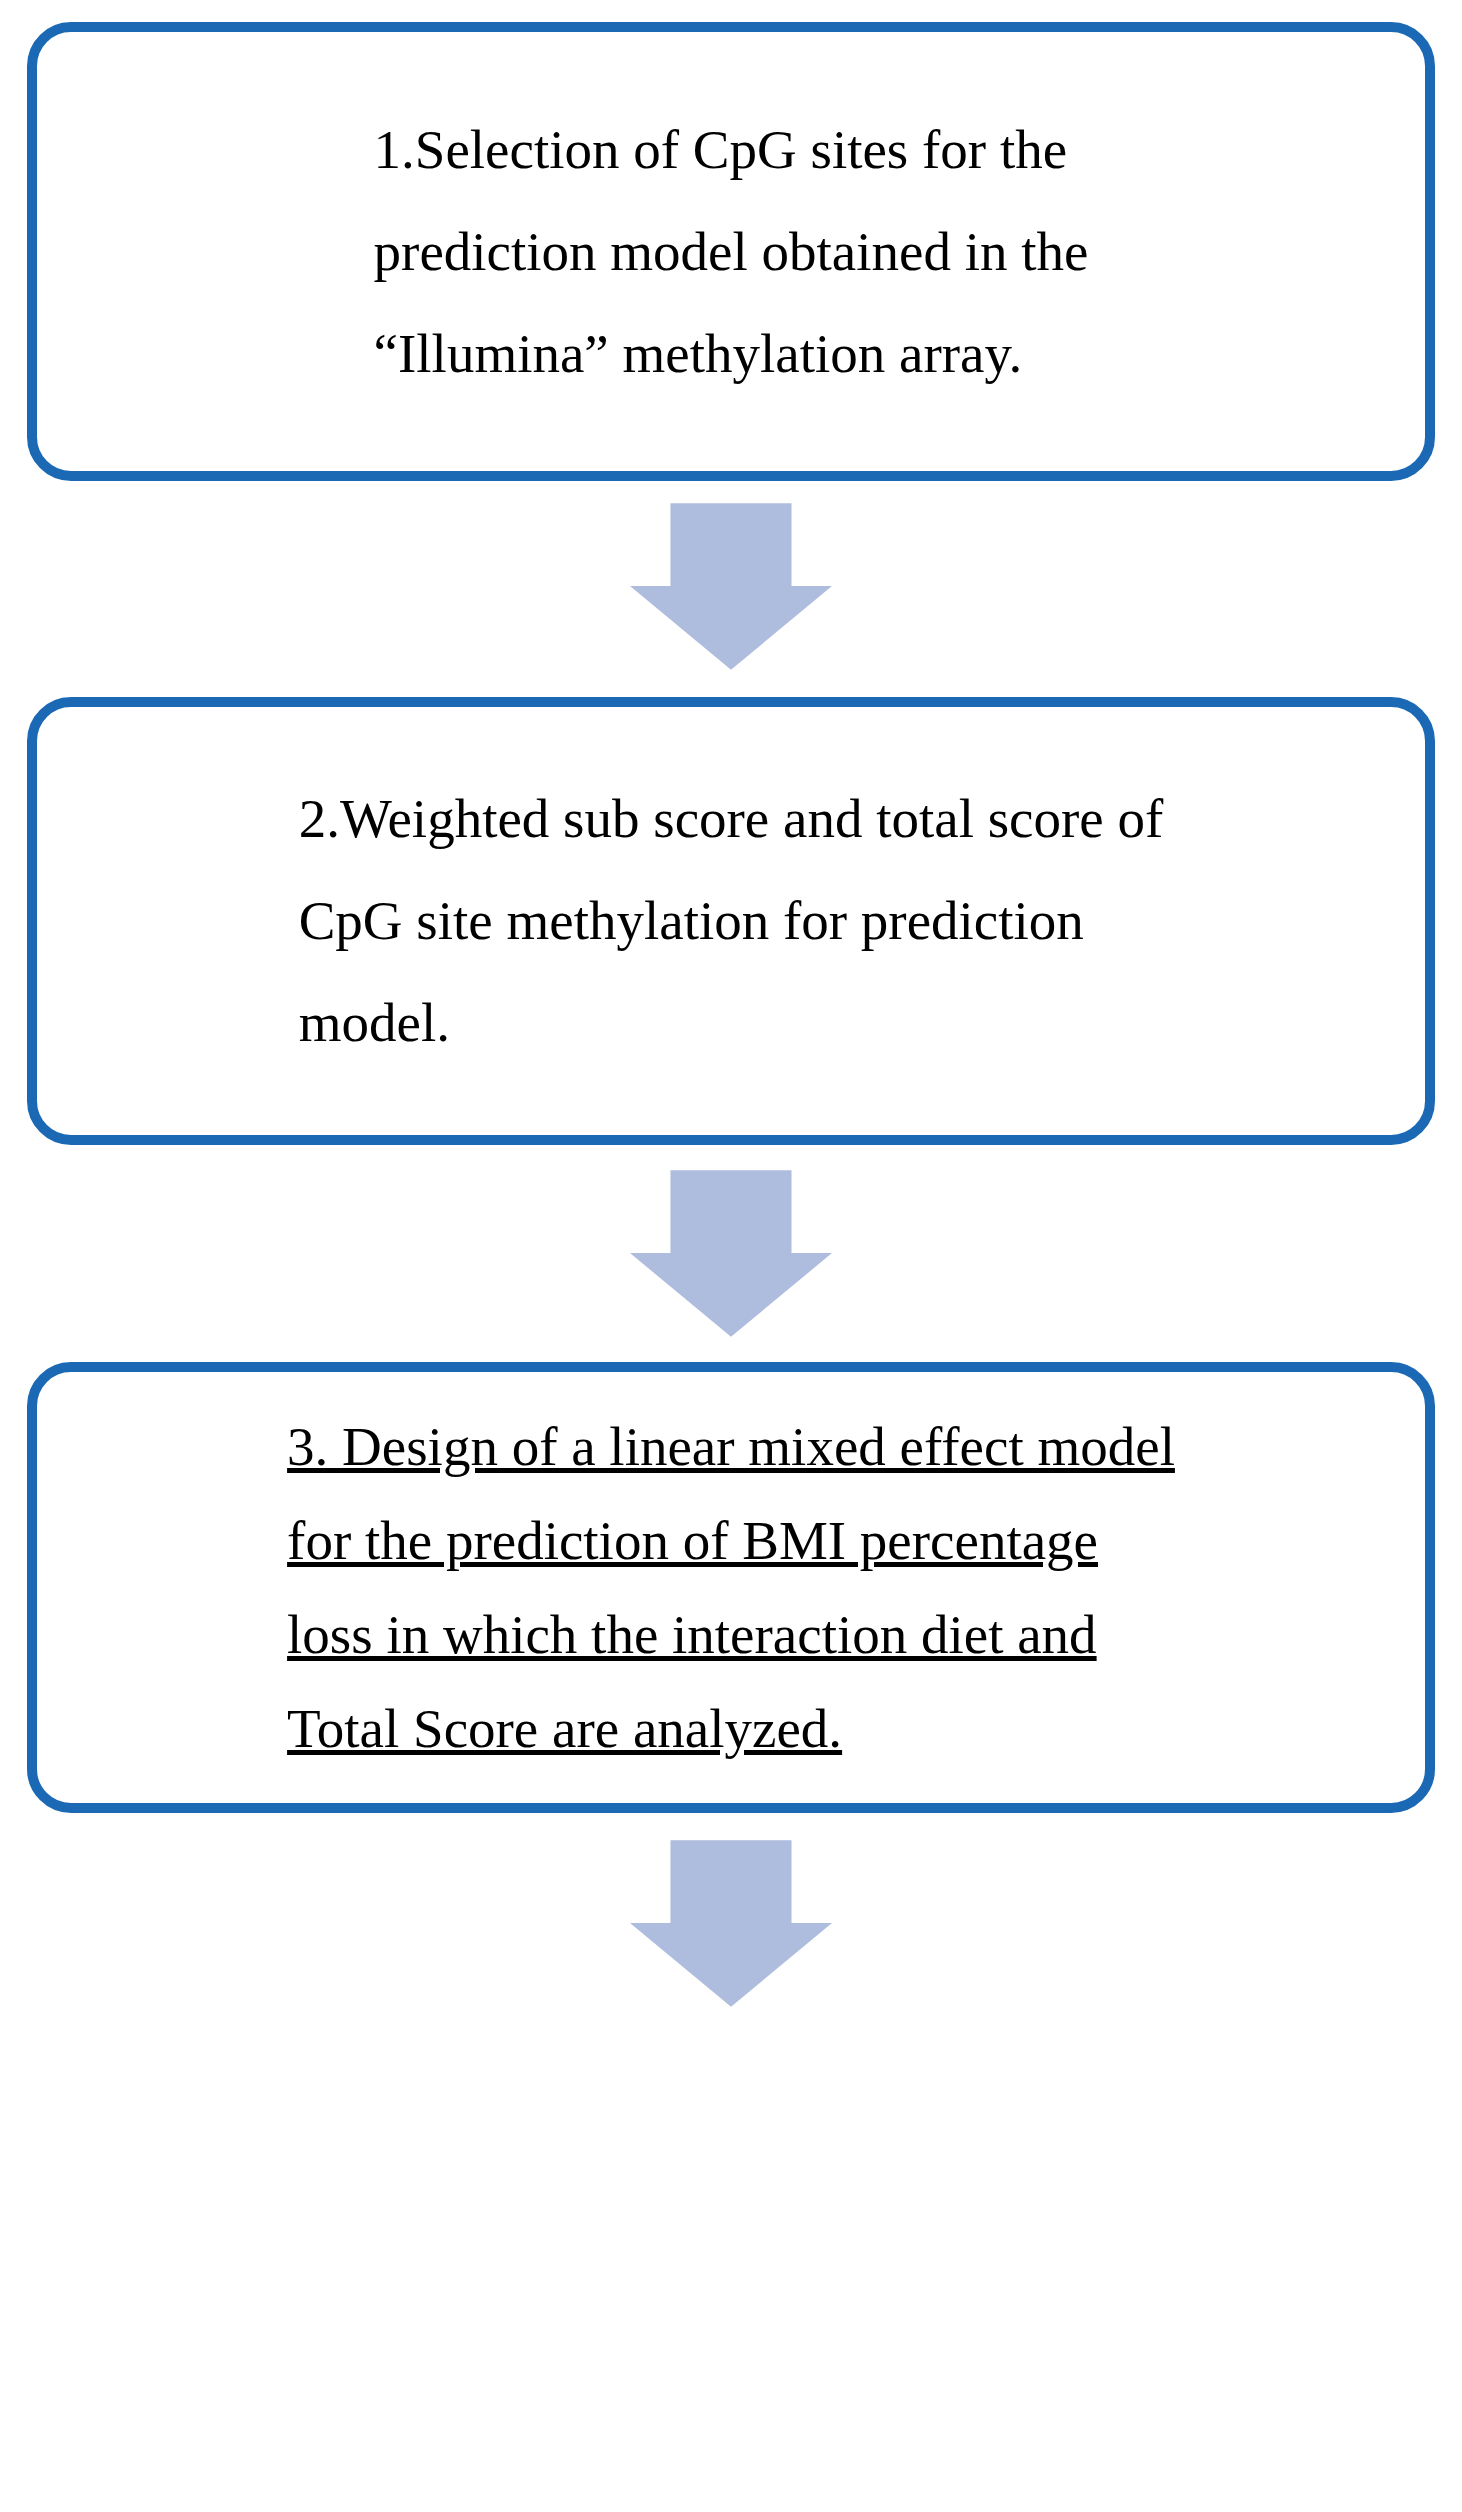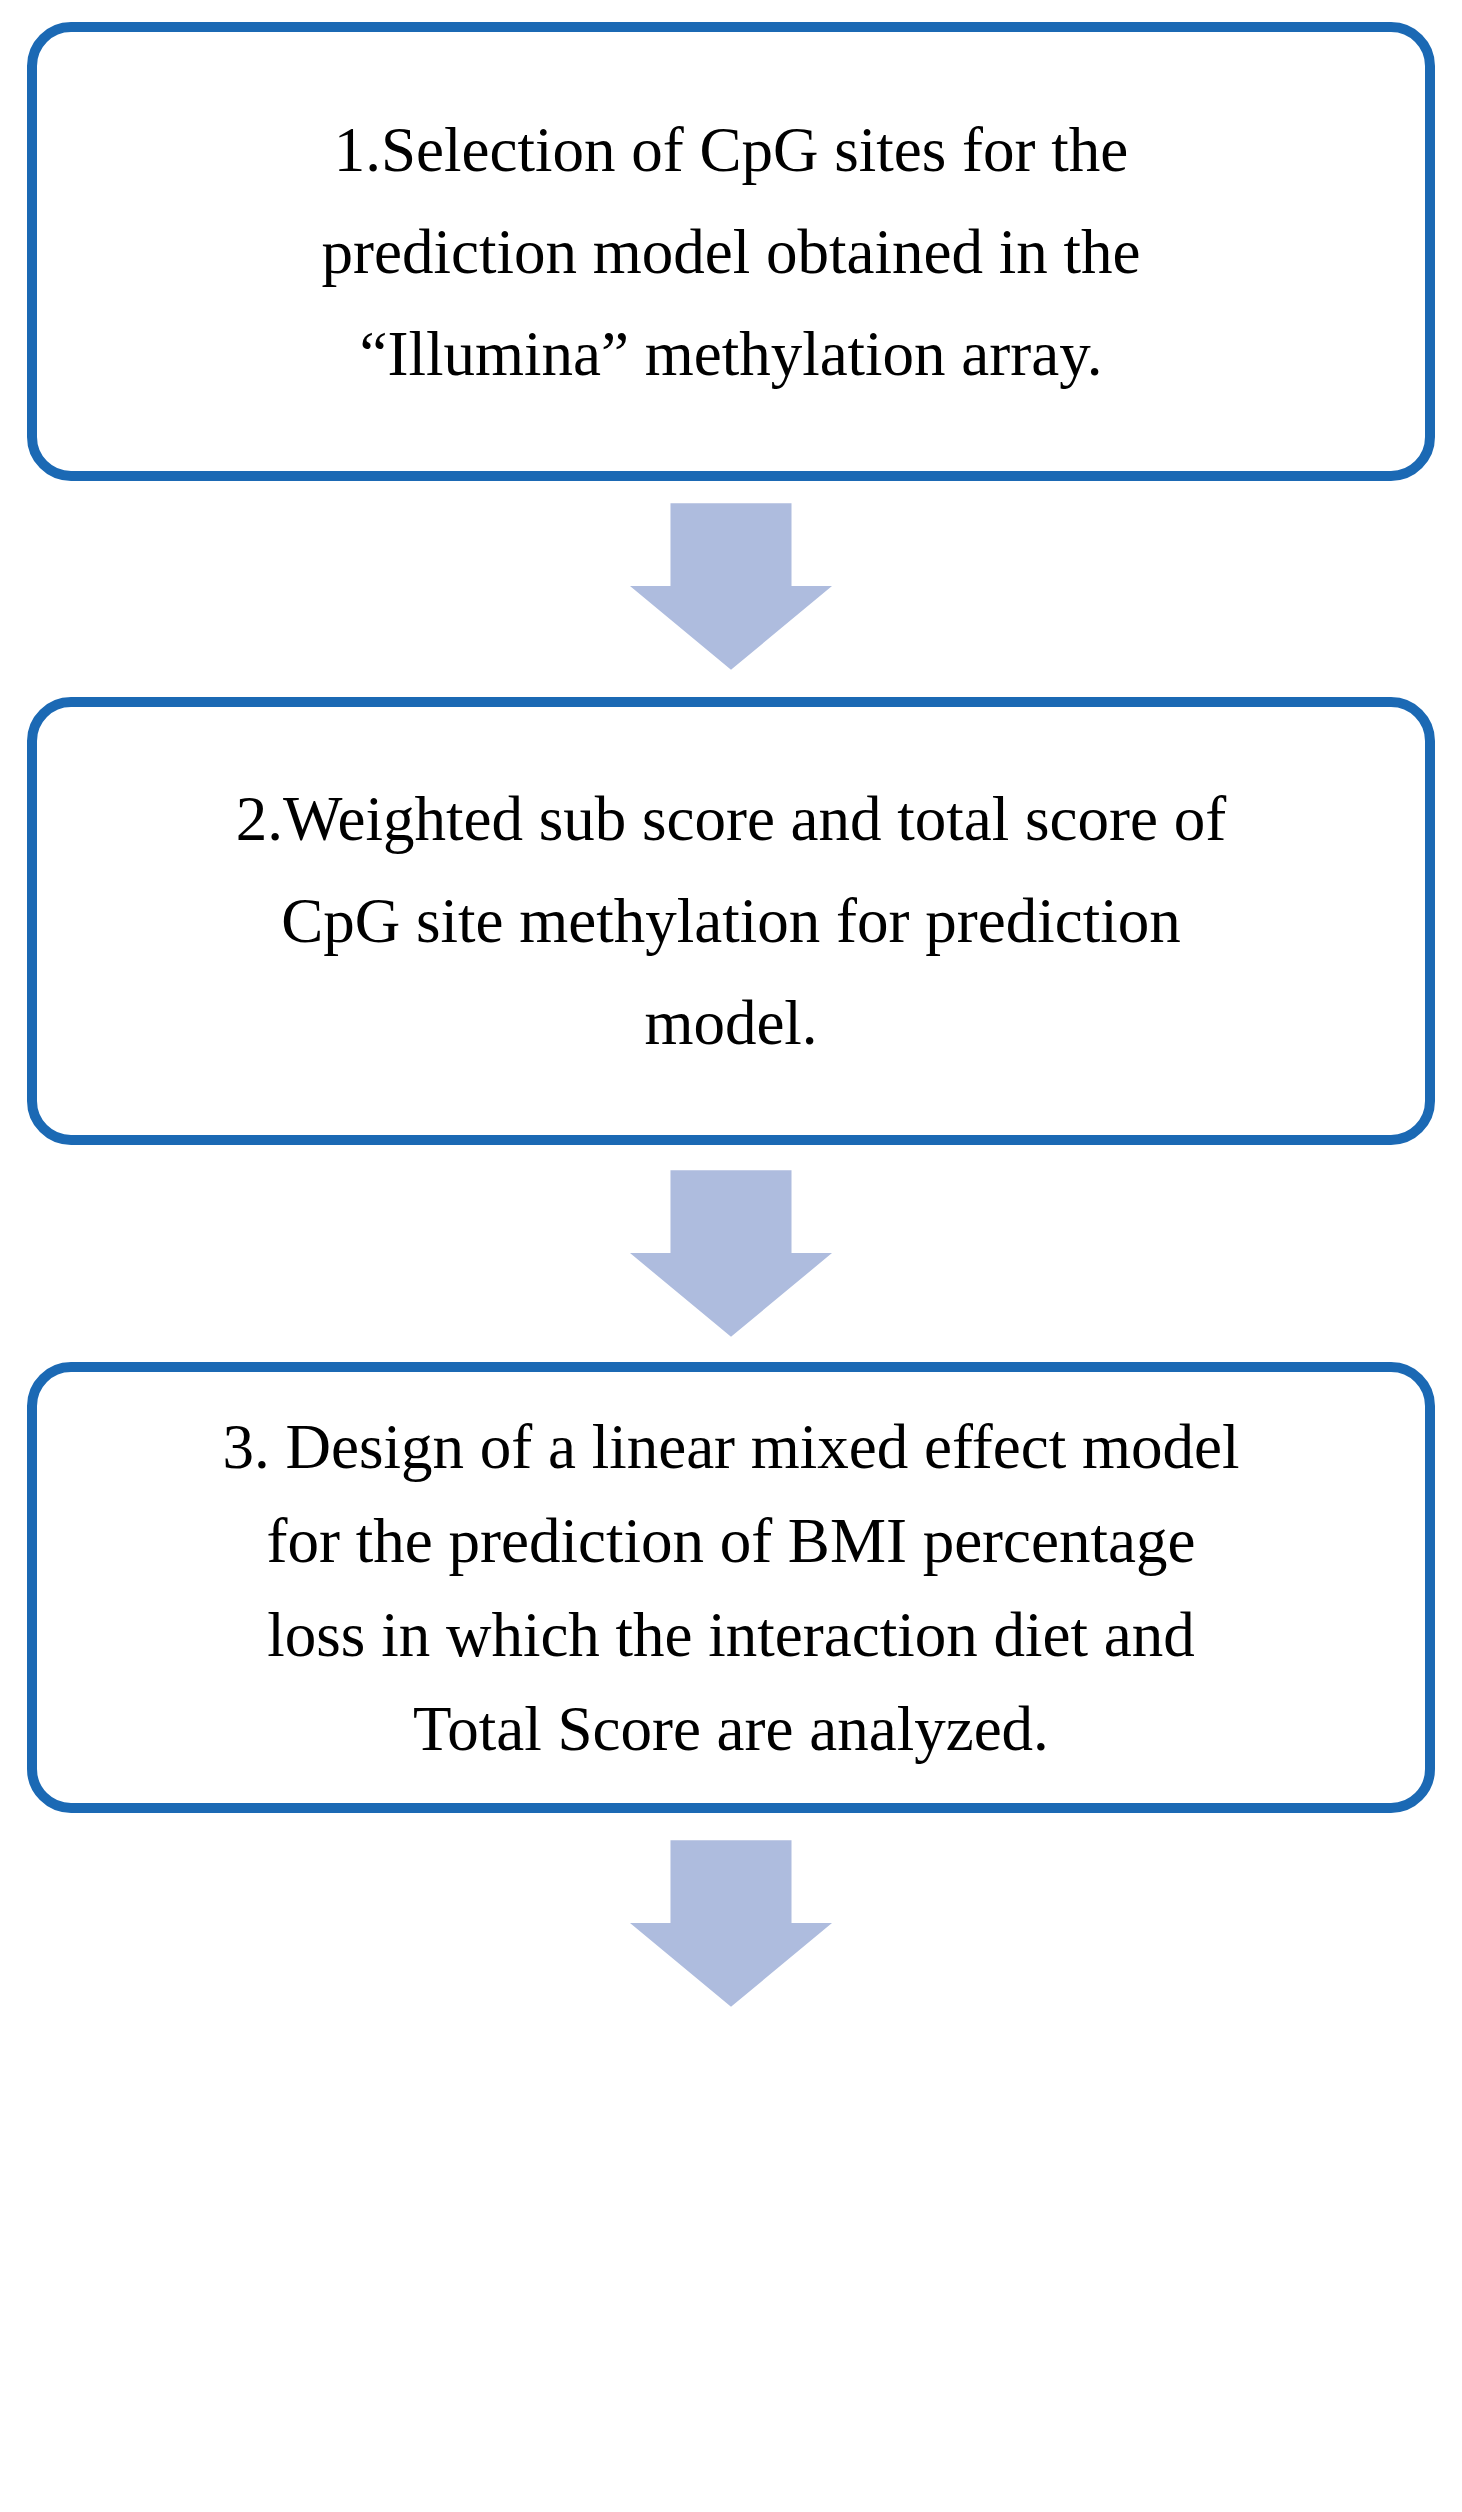--- a/index.html
+++ b/index.html
@@ -23,27 +23,26 @@
     box-sizing: border-box;
     border: 10px solid #1B69B4;
     border-radius: 44px;
     background: #ffffff;
     display: flex;
     align-items: center;
     justify-content: center;
   }
   .step-text {
     white-space: pre-line;
-    text-align: center;
-    font-size: 63px;
+    font-size: 55px;
     padding: 0 7.3px;
   }
   #box-1 { top: 22px;   height: 459px; }
   #box-2 { top: 697px;  height: 448px; }
-  #box-3 { top: 1362px; height: 451px; }
+  #box-3 { top: 1362px; height: 451px; text-decoration: underline; }
   #box-4 { top: 2031px; height: 469px; }
   #box-1 .step-text { line-height: 102px; }
   #box-2 .step-text { line-height: 102px; }
   #box-3 .step-text { line-height: 94px; }
   #box-4 .step-text { line-height: 100px; }
   .arrow {
     position: absolute;
     left: 630px;
     width: 202px;
     height: 167px;

